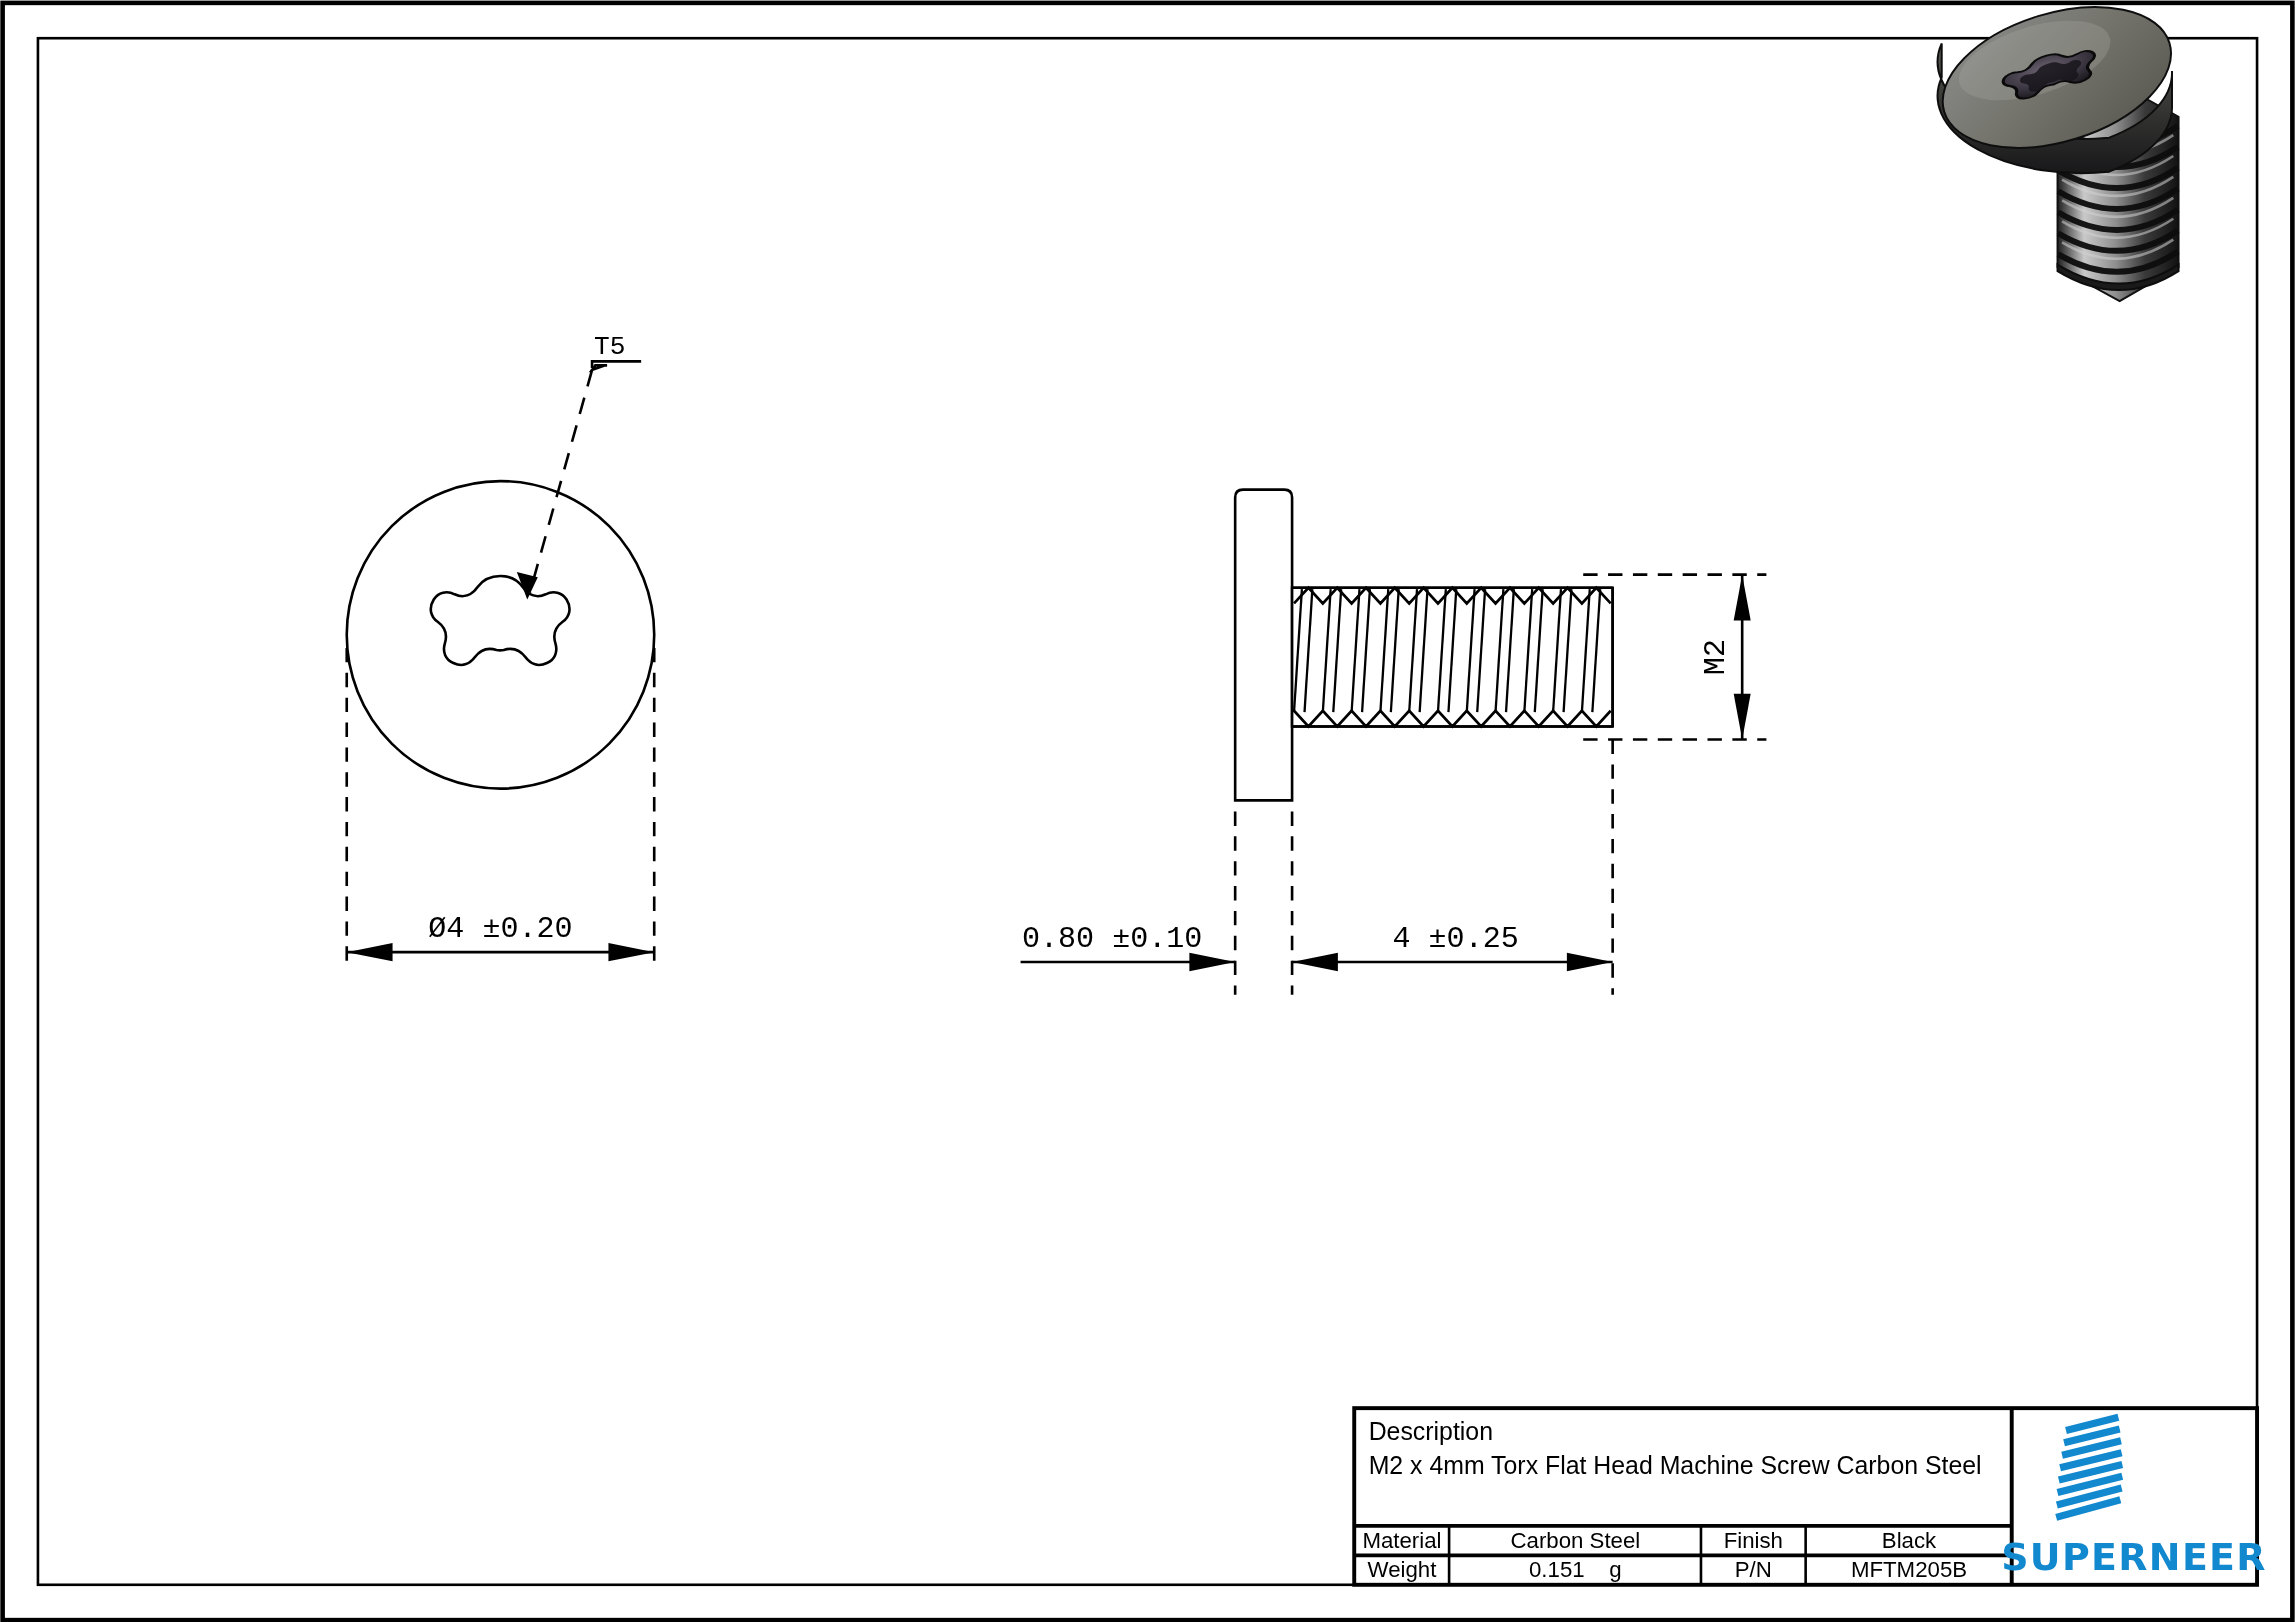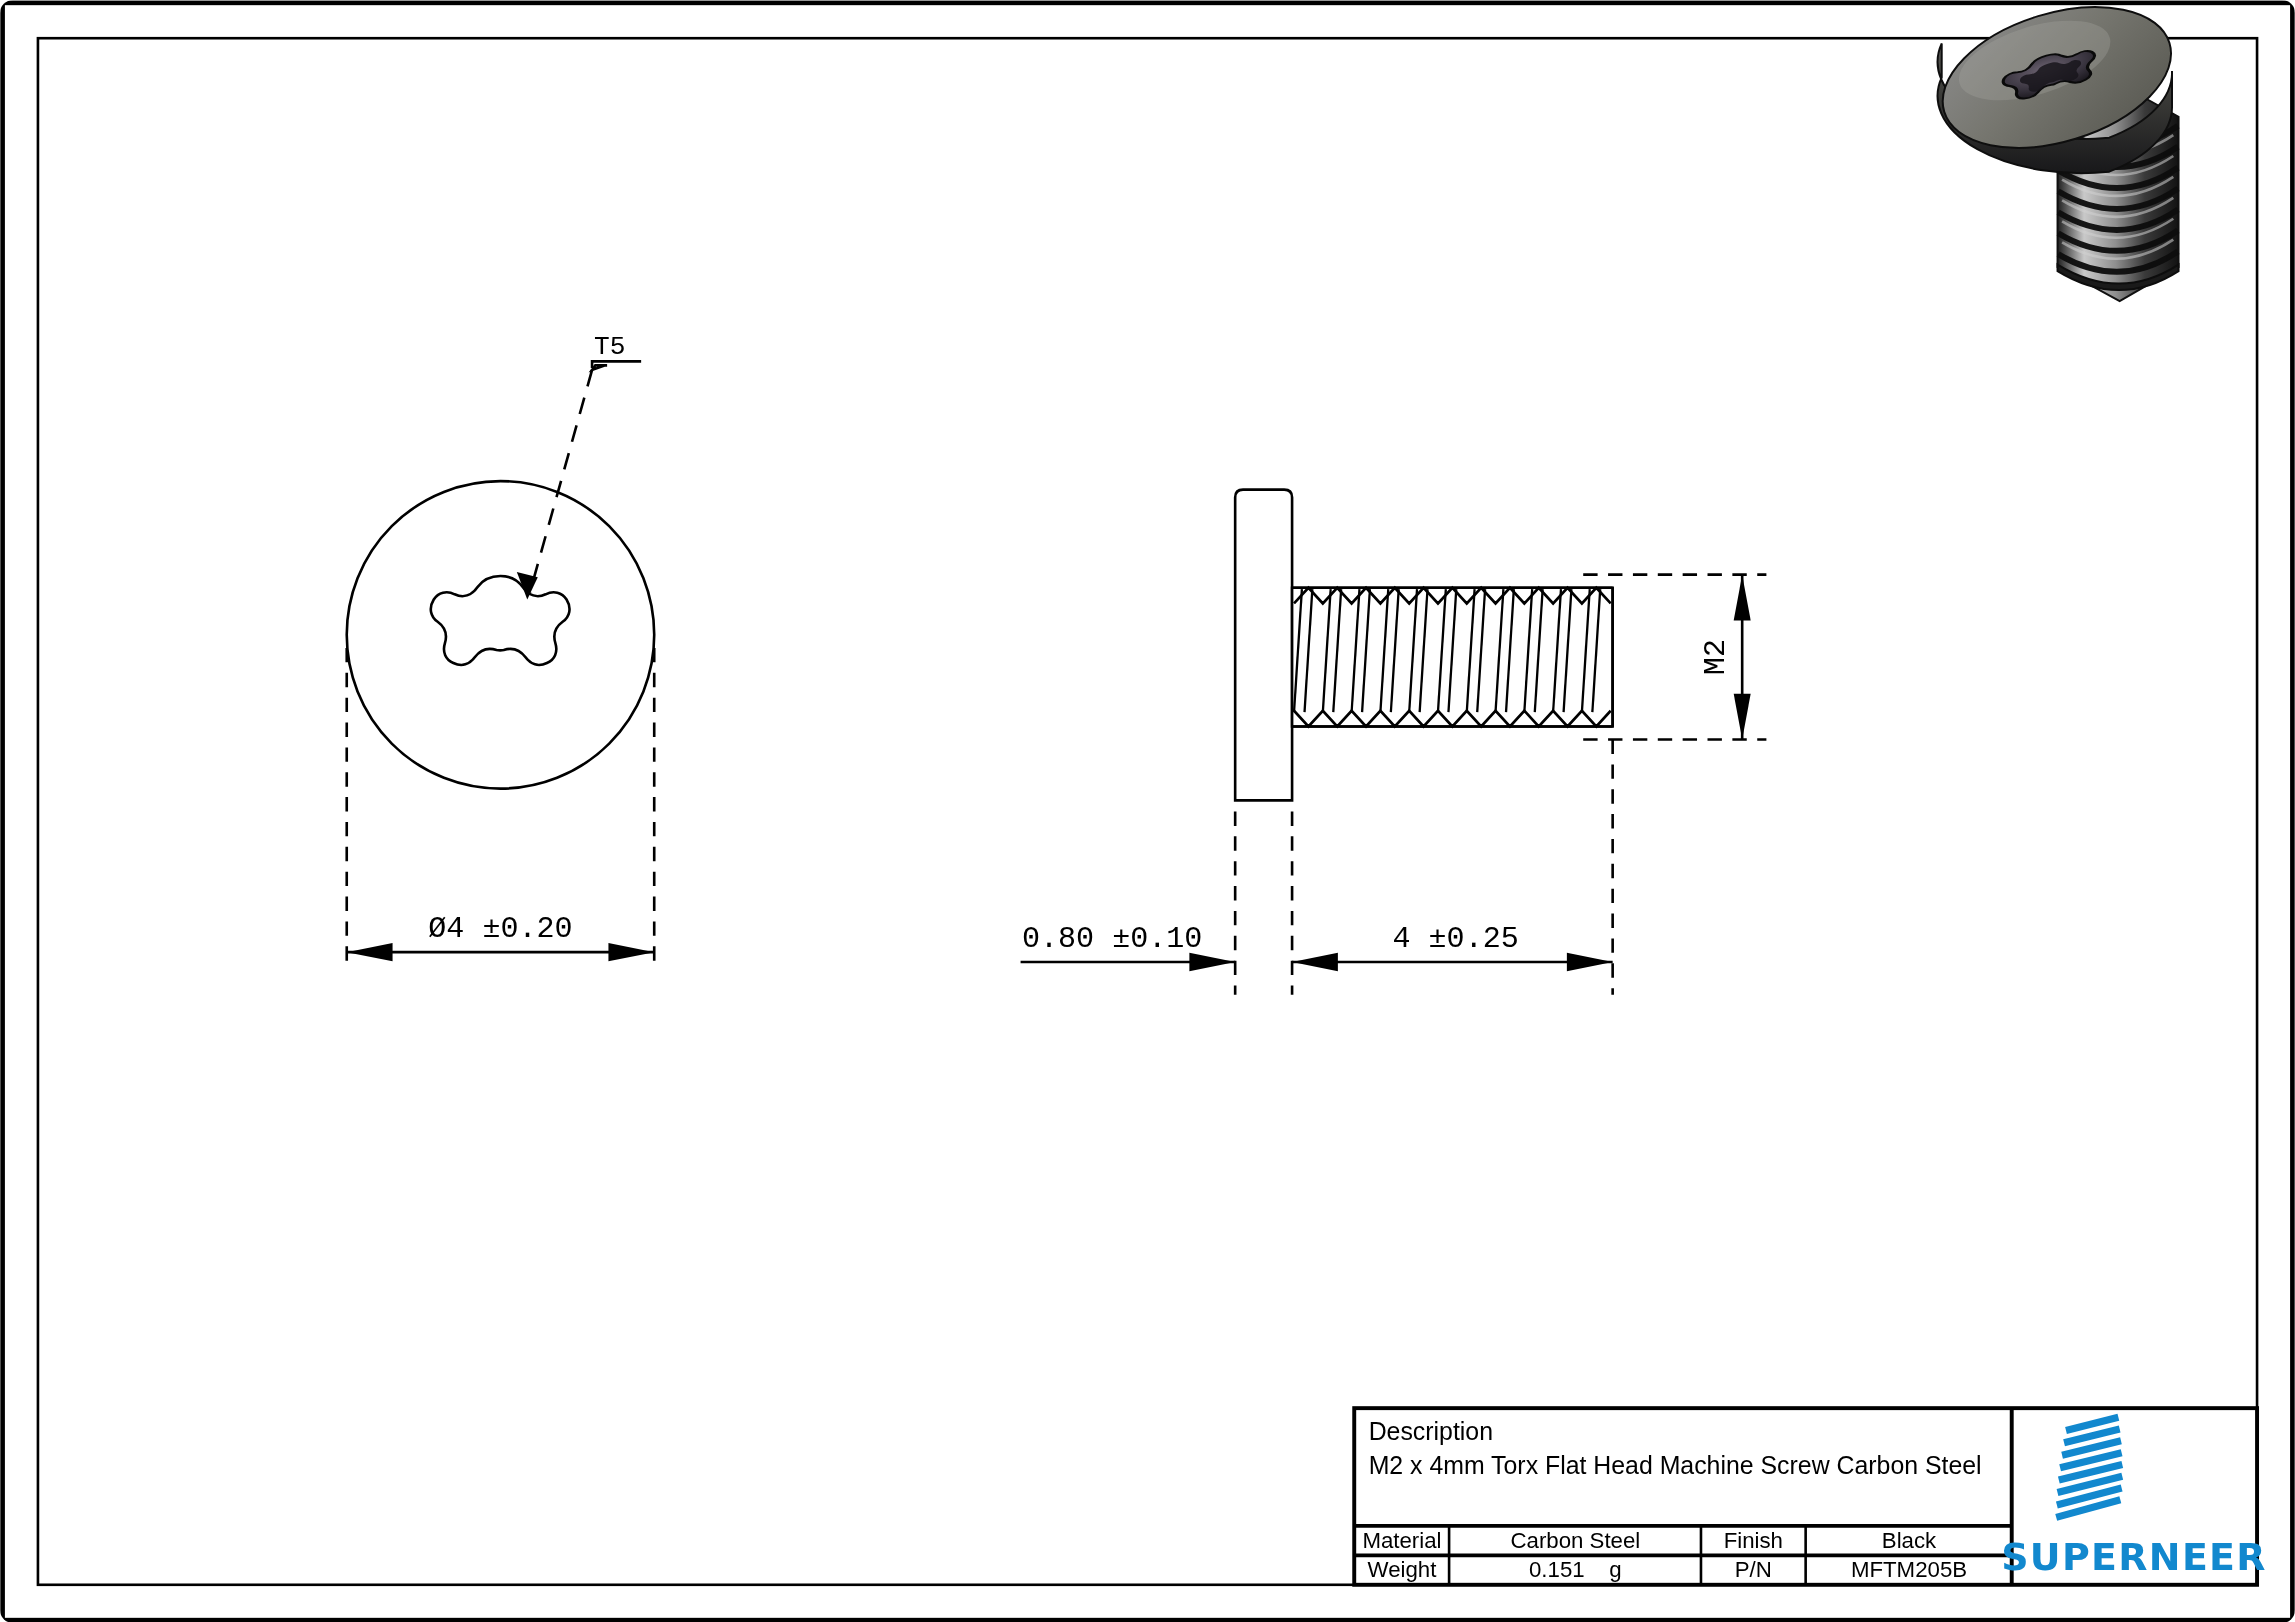--- a/index.html
+++ b/index.html
@@ -7,21 +7,20 @@
     padding: 0;
     background: #ffffff;
   }
   #sheet {
     position: relative;
     width: 2295px;
     height: 1623px;
     background: #ffffff;
     overflow: hidden;
     font-family: "Liberation Sans", sans-serif;
-    border-radius: 13px;
   }
   #sheet svg.layer {
     position: absolute;
     left: 0;
     top: 0;
     width: 2295px;
     height: 1623px;
   }
   .tb-text {
     font-family: "Liberation Sans", sans-serif;

